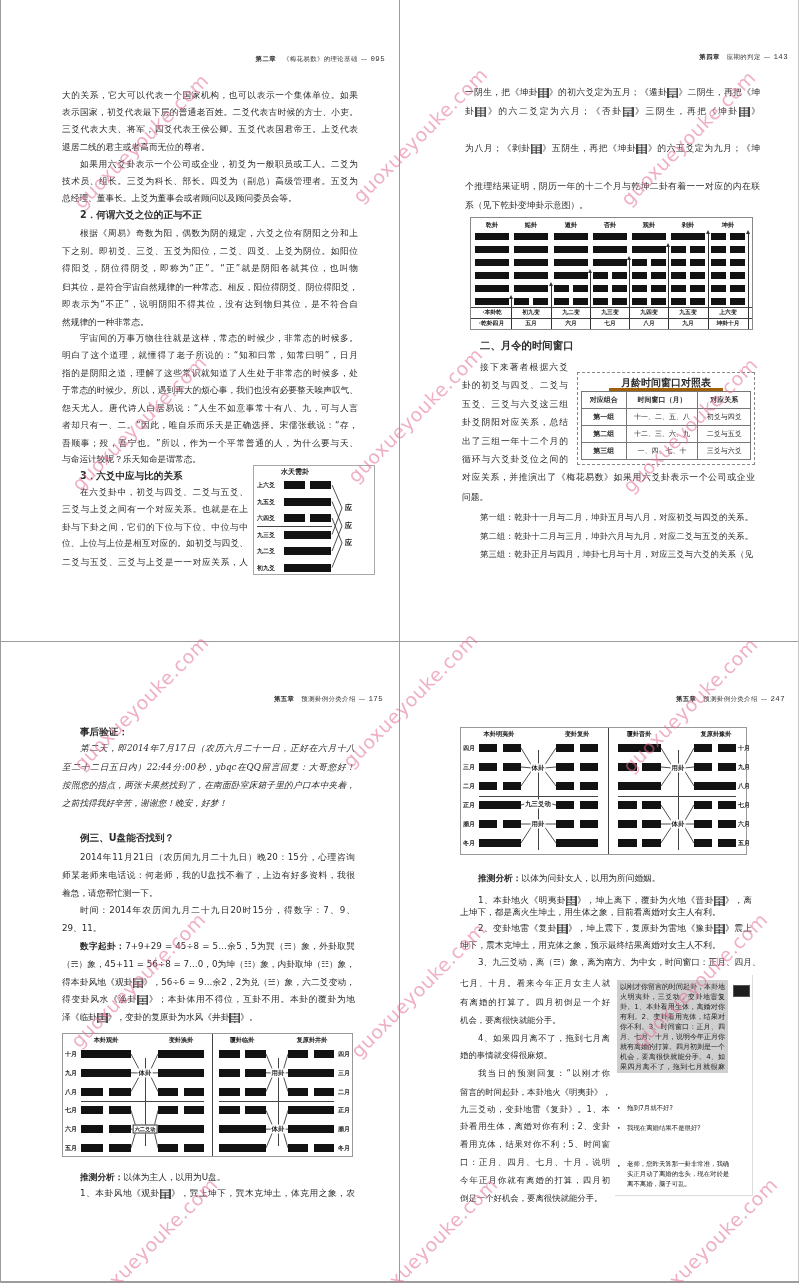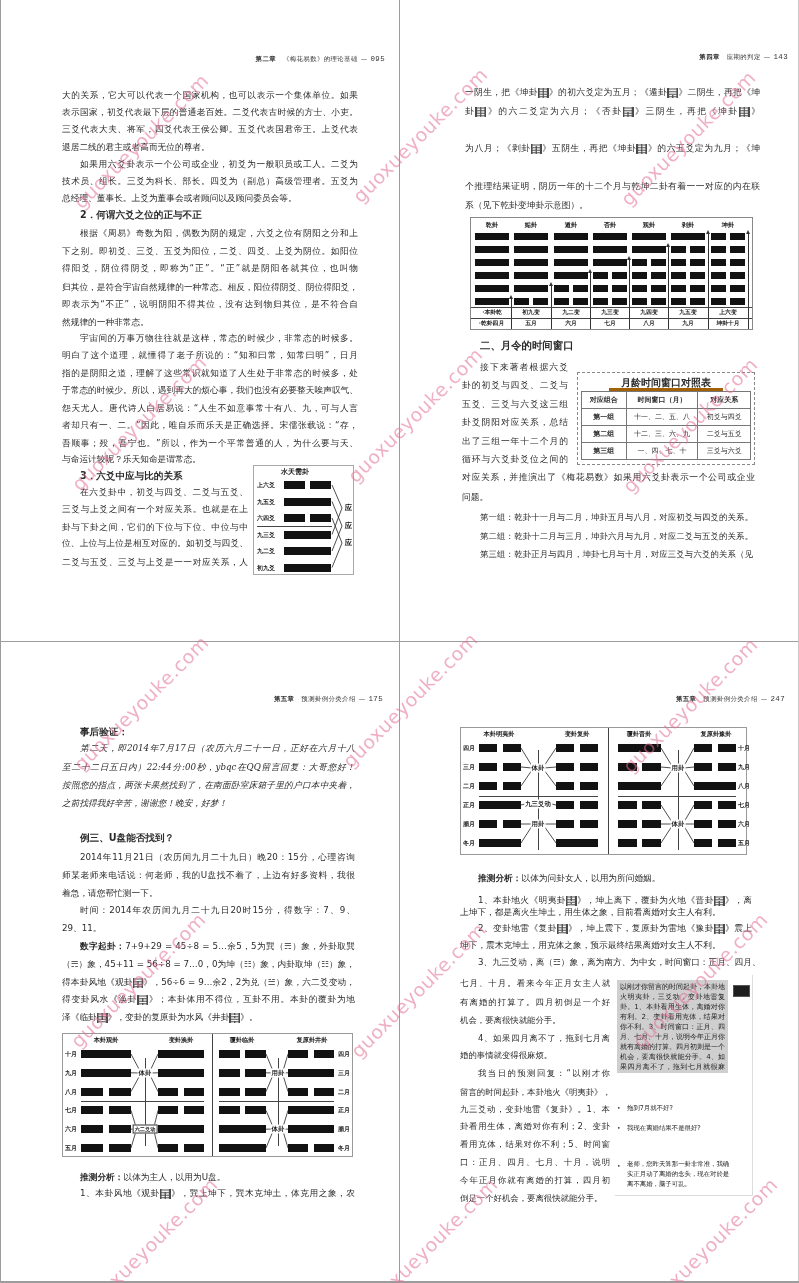--- a/index.html
+++ b/index.html
@@ -76,21 +76,21 @@
  <div class="ln" style="left:62px;top:417px;width:296px">者却只有一、二。”因此，唯自乐而乐天是正确选择。宋儒张载说：“存，</div>
  <div class="ln" style="left:62px;top:435px;width:296px">吾顺事；殁，吾宁也。”所以，作为一个平常普通的人，为什么要与天、</div>
  <div class="ln last" style="left:62px;top:451px;width:296px">与命运计较呢？乐天知命是谓常态。</div>
  <div class="ln h" style="left:80px;top:468px">3．六爻中应与比的关系</div>
  <div class="ln" style="left:80px;top:484px;width:168px">在六爻卦中，初爻与四爻、二爻与五爻、</div>
  <div class="ln" style="left:62px;top:501px;width:186px">三爻与上爻之间有一个对应关系。也就是在上</div>
  <div class="ln" style="left:62px;top:519px;width:186px">卦与下卦之间，它们的下位与下位、中位与中</div>
  <div class="ln" style="left:62px;top:535px;width:186px">位、上位与上位是相互对应的。如初爻与四爻、</div>
  <div class="ln" style="left:62px;top:554px;width:186px">二爻与五爻、三爻与上爻是一一对应关系，人</div>
 
- <div class="fig" style="left:253px;top:465px;width:101px;height:110px">
+ <div class="fig" style="left:253px;top:465px;width:122px;height:110px">
   <div class="lbl" style="left:4px;top:2px;width:74px;font-size:7px">水天需卦</div>
   <div class="mcol" style="left:3px;top:15px;gap:8.5px">
    <span class="ml">上六爻</span>
    <span class="ml">九五爻</span>
    <span class="ml">六四爻</span>
    <span class="ml">九三爻</span>
    <span class="ml">九二爻</span>
    <span class="ml">初九爻</span>
   </div>
   <div class="hexcol" style="left:30px;top:15px;width:47px;gap:8.5px;--h:8px">

